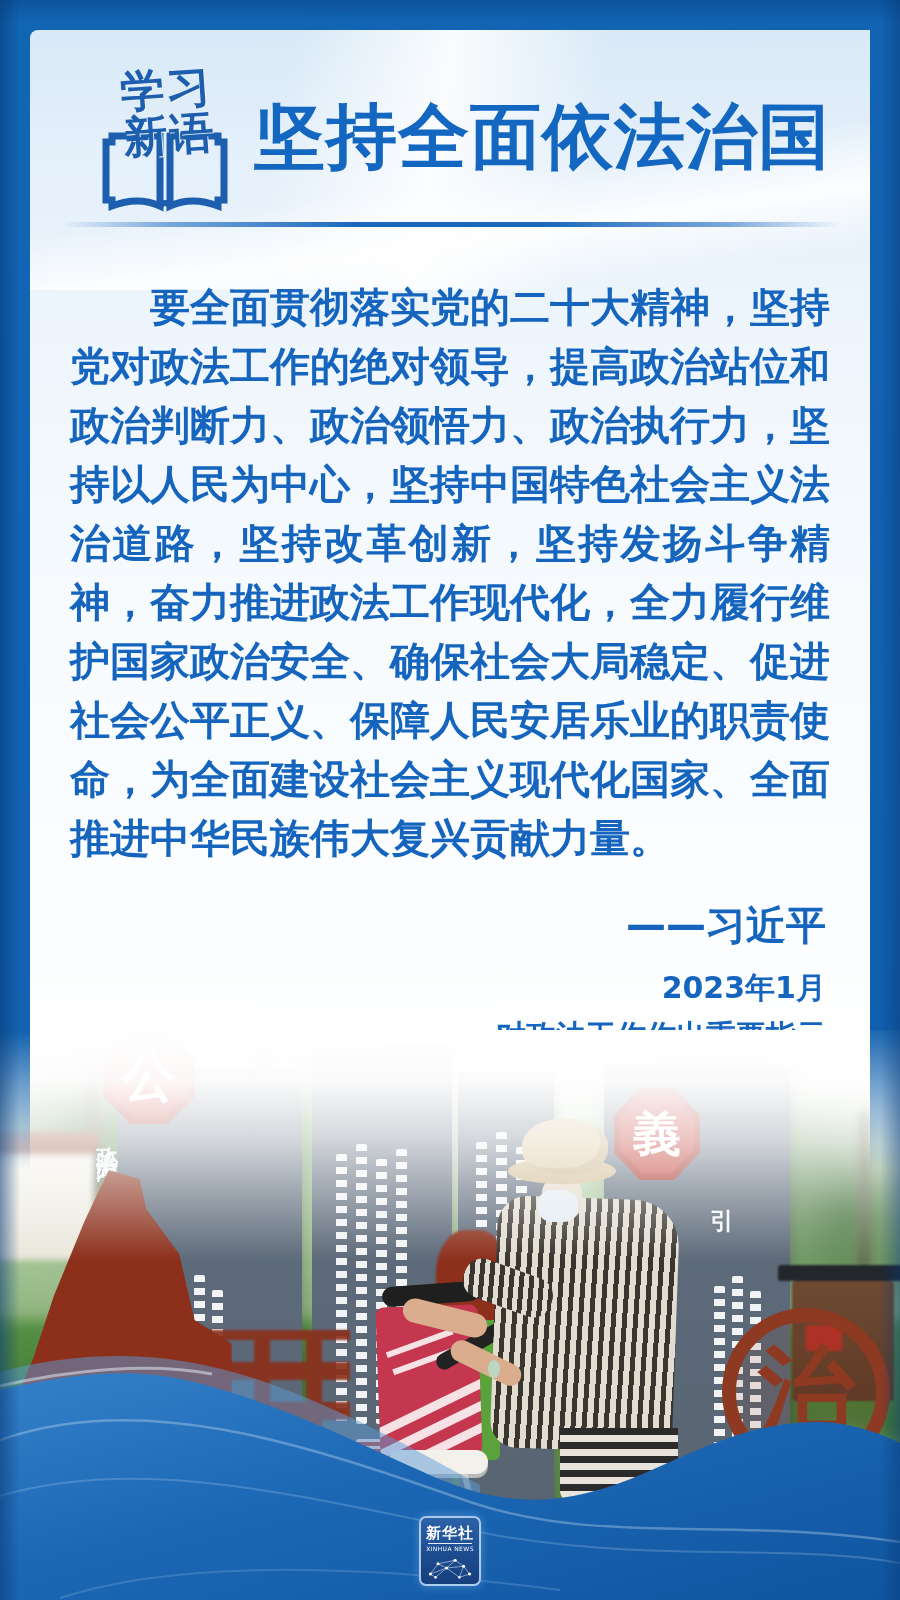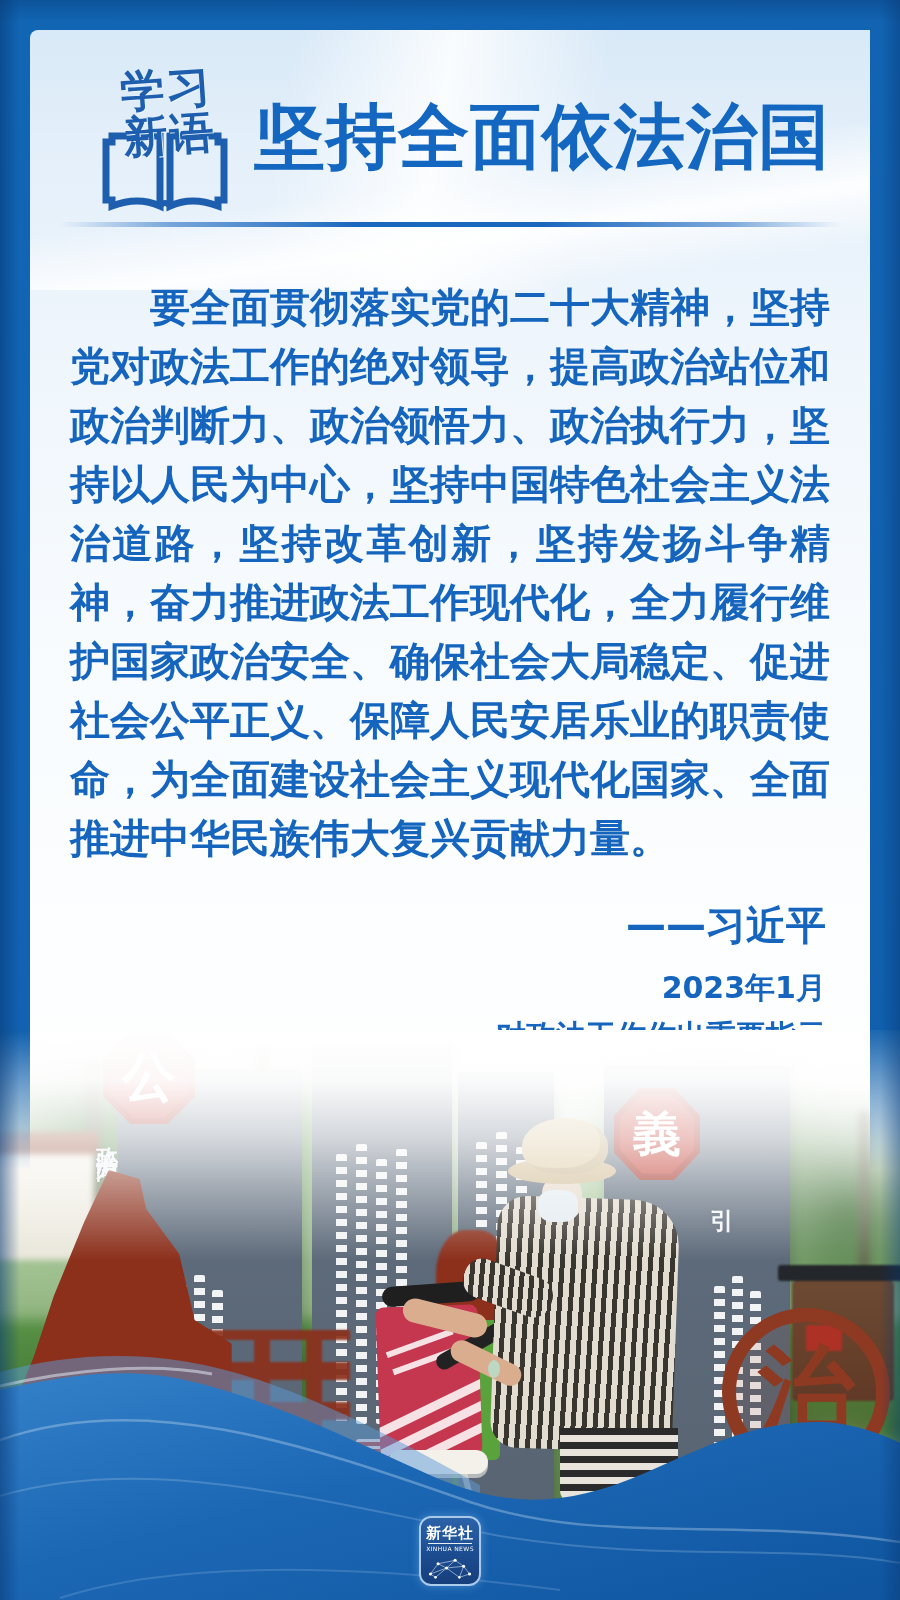--- a/index.html
+++ b/index.html
@@ -102,21 +102,21 @@
   .lace{position:absolute;left:388px;top:420px;width:100px;height:24px;background:#f4f1ea;border-radius:12px;
     box-shadow:0 4px 0 rgba(244,241,234,.6);}
   .fog{position:absolute;left:0;top:0;width:900px;height:230px;
     background:linear-gradient(180deg,#ffffff 0%,rgba(255,255,255,.96) 22%,rgba(255,255,255,.7) 48%,rgba(255,255,255,0) 100%);}
   .frame-fade{position:absolute;top:0;width:30px;height:140px;}
   .frame-fade.left{left:0;background:linear-gradient(180deg,#1161ae 0%,rgba(17,97,174,0) 100%);}
   .frame-fade.right{right:0;background:linear-gradient(180deg,#1b67b0 0%,rgba(27,103,176,0) 100%);}
   
   .wave{position:absolute;left:0;top:1290px;width:900px;height:310px;z-index:4;display:block;}
   .xinhua-badge{position:absolute;left:419px;top:1516px;width:62px;height:70px;z-index:6;
-    border-radius:12px;border:2px solid rgba(196,224,250,.85);
+    border-radius:7px;border:2px solid rgba(196,224,250,.85);
     background:linear-gradient(180deg,#2b62a8 0%,#1c4c90 55%,#163f7c 100%);
     box-shadow:0 0 10px rgba(120,180,240,.5);
     display:flex;flex-direction:column;align-items:center;padding-top:7px;}
   .xinhua-badge .cn{color:#fff;font-size:15px;font-weight:700;letter-spacing:1px;line-height:16px;}
   .xinhua-badge .rule{width:44px;height:1px;background:rgba(255,255,255,.9);margin:2px 0 1px;}
   .xinhua-badge .en{color:#fff;font-size:6px;letter-spacing:.4px;line-height:8px;}
   .xinhua-badge svg{margin-top:2px;}
 </style>
 </head>
 <body>

